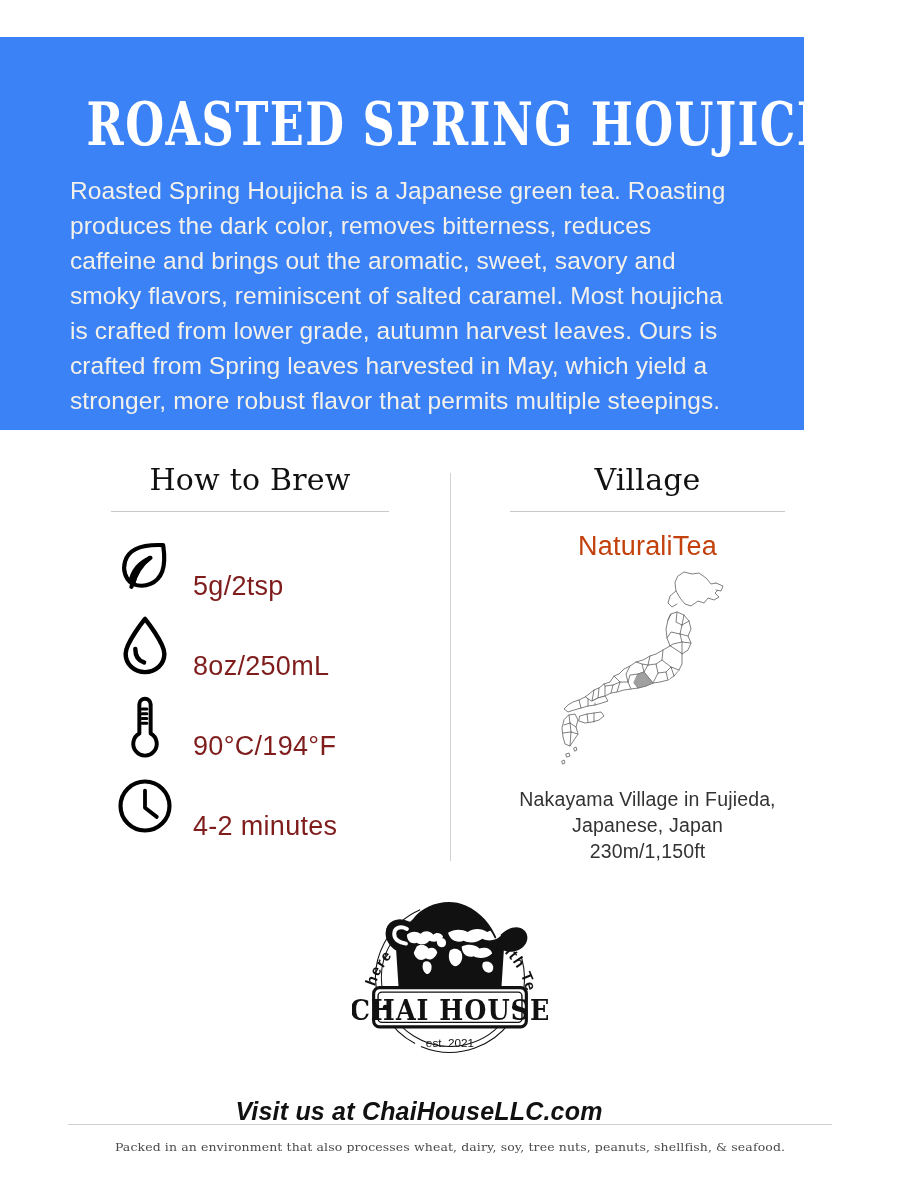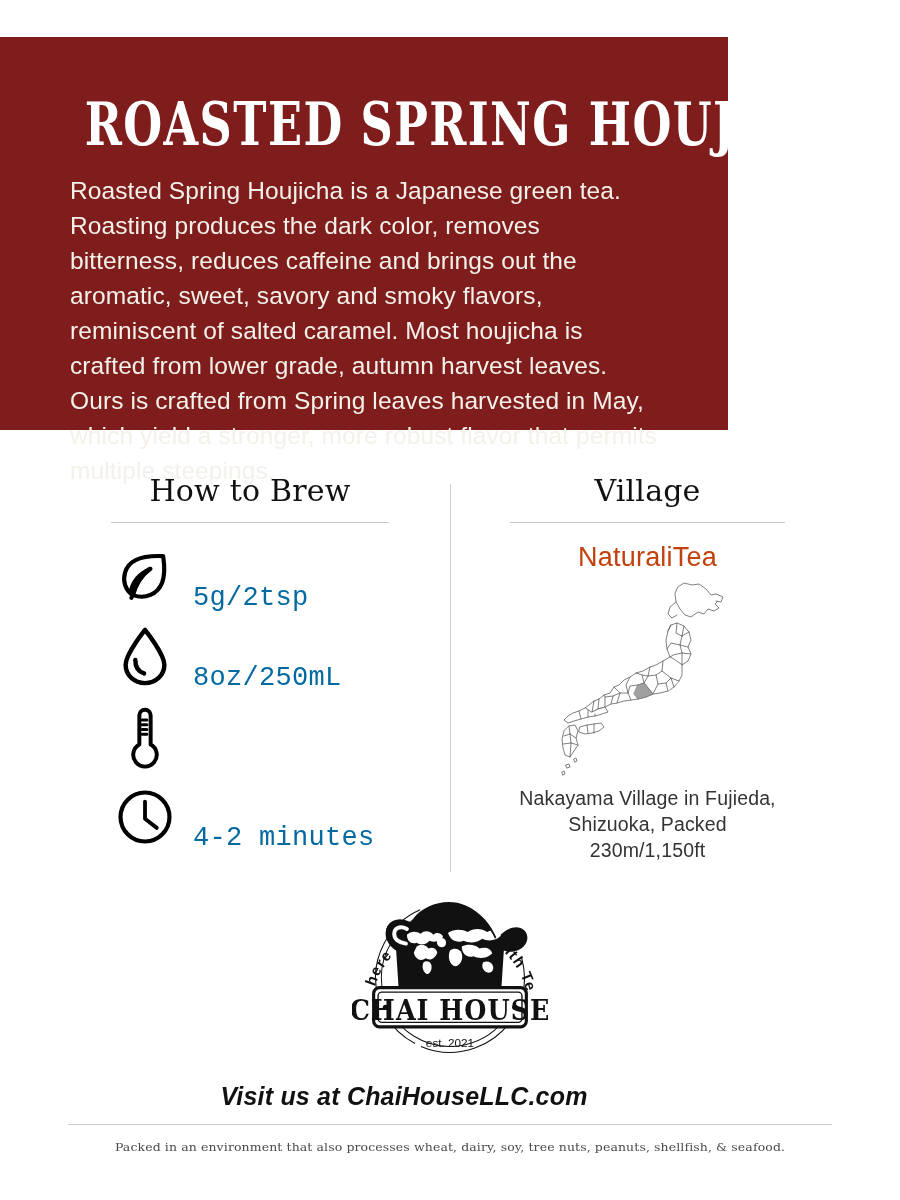--- a/index.html
+++ b/index.html
@@ -14,23 +14,23 @@
     overflow: hidden;
     font-family: "Liberation Sans", sans-serif;
     -webkit-font-smoothing: antialiased;
   }
 
   
   .hero {
     position: absolute;
     left: 0;
     top: 37px;
-    width: 728px;
+    width: 804px;
     height: 393px;
-    background: #7f1d1d;
+    background: #3b82f6;
     box-sizing: border-box;
     padding: 0 70px;
   }
   .hero-title {
     margin: 0;
     padding-top: 44px;
     text-align: center;
     color: #ffffff;
     font-family: "DejaVu Serif", serif;
     font-weight: 700;
@@ -50,21 +50,21 @@
     font-size: 24.5px;
     line-height: 35px;
     text-align: left;
     letter-spacing: 0.1px;
   }
 
   
   .columns {
     position: absolute;
     left: 0;
-    top: 471px;
+    top: 460px;
     width: 732px;
     height: 410px;
   }
   .col-divider {
     position: absolute;
     left: 450px;
     top: 13px;
     width: 1px;
     height: 388px;
     background: #d2d2d2;
@@ -109,24 +109,24 @@
     width: 64px;
     height: 64px;
     flex: 0 0 64px;
     display: flex;
     align-items: center;
     justify-content: center;
   }
   .brew-icon svg { display: block; }
   .brew-value {
     margin-left: 16px;
-    font-family: Liberation Mono, monospace;
+    font-family: Liberation Sans, sans-serif;
     font-weight: 300;
     font-size: 27px;
-    color: #0369a1;
+    color: #7f1d1d;
     letter-spacing: 0.3px;
     white-space: nowrap;
     margin-top: 41px;
   }
 
   
   .grower-name {
     margin: 0;
     padding-top: 19px;
     text-align: center;
@@ -138,21 +138,21 @@
   }
   .map-wrap {
     width: 100%;
     height: 200px;
     margin-top: 6px;
     display: flex;
     align-items: center;
     justify-content: center;
   }
   .grower-loc {
-    margin: 0;
+    margin: 12px;
     padding-top: 6px;
     text-align: center;
     font-family: "Liberation Sans", sans-serif;
     font-weight: 300;
     font-size: 19.5px;
     line-height: 26px;
     color: #333333;
     letter-spacing: 0.15px;
   }
 
@@ -168,21 +168,21 @@
     justify-content: center;
   }
 
   
   .visit {
     position: absolute;
     left: 0;
     top: 1082px;
     width: 808px;
     text-align: center;
-    margin: 0;
+    margin: 15px;
     font-family: "Liberation Sans", sans-serif;
     font-style: italic;
     font-weight: 700;
     font-size: 25px;
     color: #111111;
     letter-spacing: 0.2px;
   }
   .foot-rule {
     position: absolute;
     left: 68px;
@@ -245,20 +245,21 @@
       </li>
 
       <li class="brew-row">
         <span class="brew-icon">
           <svg width="40" height="64" viewBox="0 0 40 68" fill="none" stroke="#000" stroke-width="4.2" stroke-linecap="round" stroke-linejoin="round">
             <path d="M26 42 L26 11 A6 6 0 0 0 14 11 L14 42
                      A12.5 12.5 0 1 0 26 42 Z"></path>
             <path d="M17 16 H22 M17 21 H22 M17 26 H22 M17 31 H22" stroke-width="3.2"></path>
           </svg>
         </span>
+        <span class="brew-value">90°C/194°F</span>
       </li>
 
       <li class="brew-row">
         <span class="brew-icon">
           <svg width="58" height="58" viewBox="0 0 64 64" fill="none" stroke="#000" stroke-width="4.6" stroke-linecap="round" stroke-linejoin="round">
             <circle cx="32" cy="32" r="27"></circle>
             <path d="M32 15 L32 34 L45 44" stroke-width="4.2"></path>
           </svg>
         </span>
         <span class="brew-value">4-2 minutes</span>
@@ -333,21 +334,21 @@
         <g fill="#ffffff">
           <path d="M8 184 L11 183 L12 186 L9 187 Z"></path>
           <path d="M4 191 L6 190 L7 193 L5 194 Z"></path>
           <path d="M16 178 L18 177 L19 180 L17 181 Z"></path>
         </g>
       </svg>
     </div>
 
     <p class="grower-loc">
       <span>Nakayama Village in Fujieda,</span><br>
-      <span>Shizuoka, Packed</span><br>
+      <span>Japanese, Japan</span><br>
       <span>230m/1,150ft</span>
     </p>
   </div>
 </section>
 
 <div class="logo-wrap">
   <svg width="196" height="186" viewBox="0 0 200 190">
     <defs>
       <path id="arcPath" d="M 22 114 A 80 80 0 0 1 178 114"></path>
       <clipPath id="potClip">

